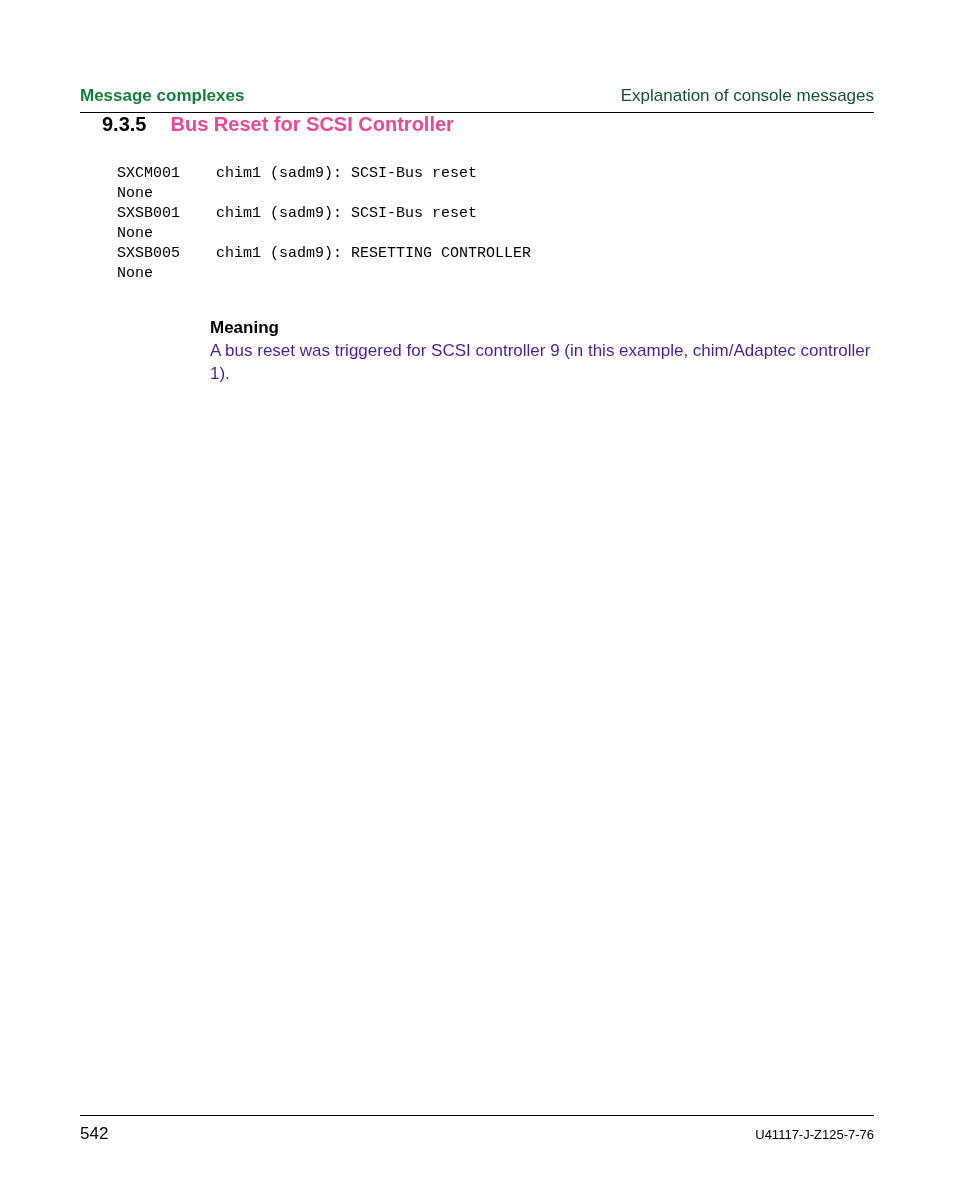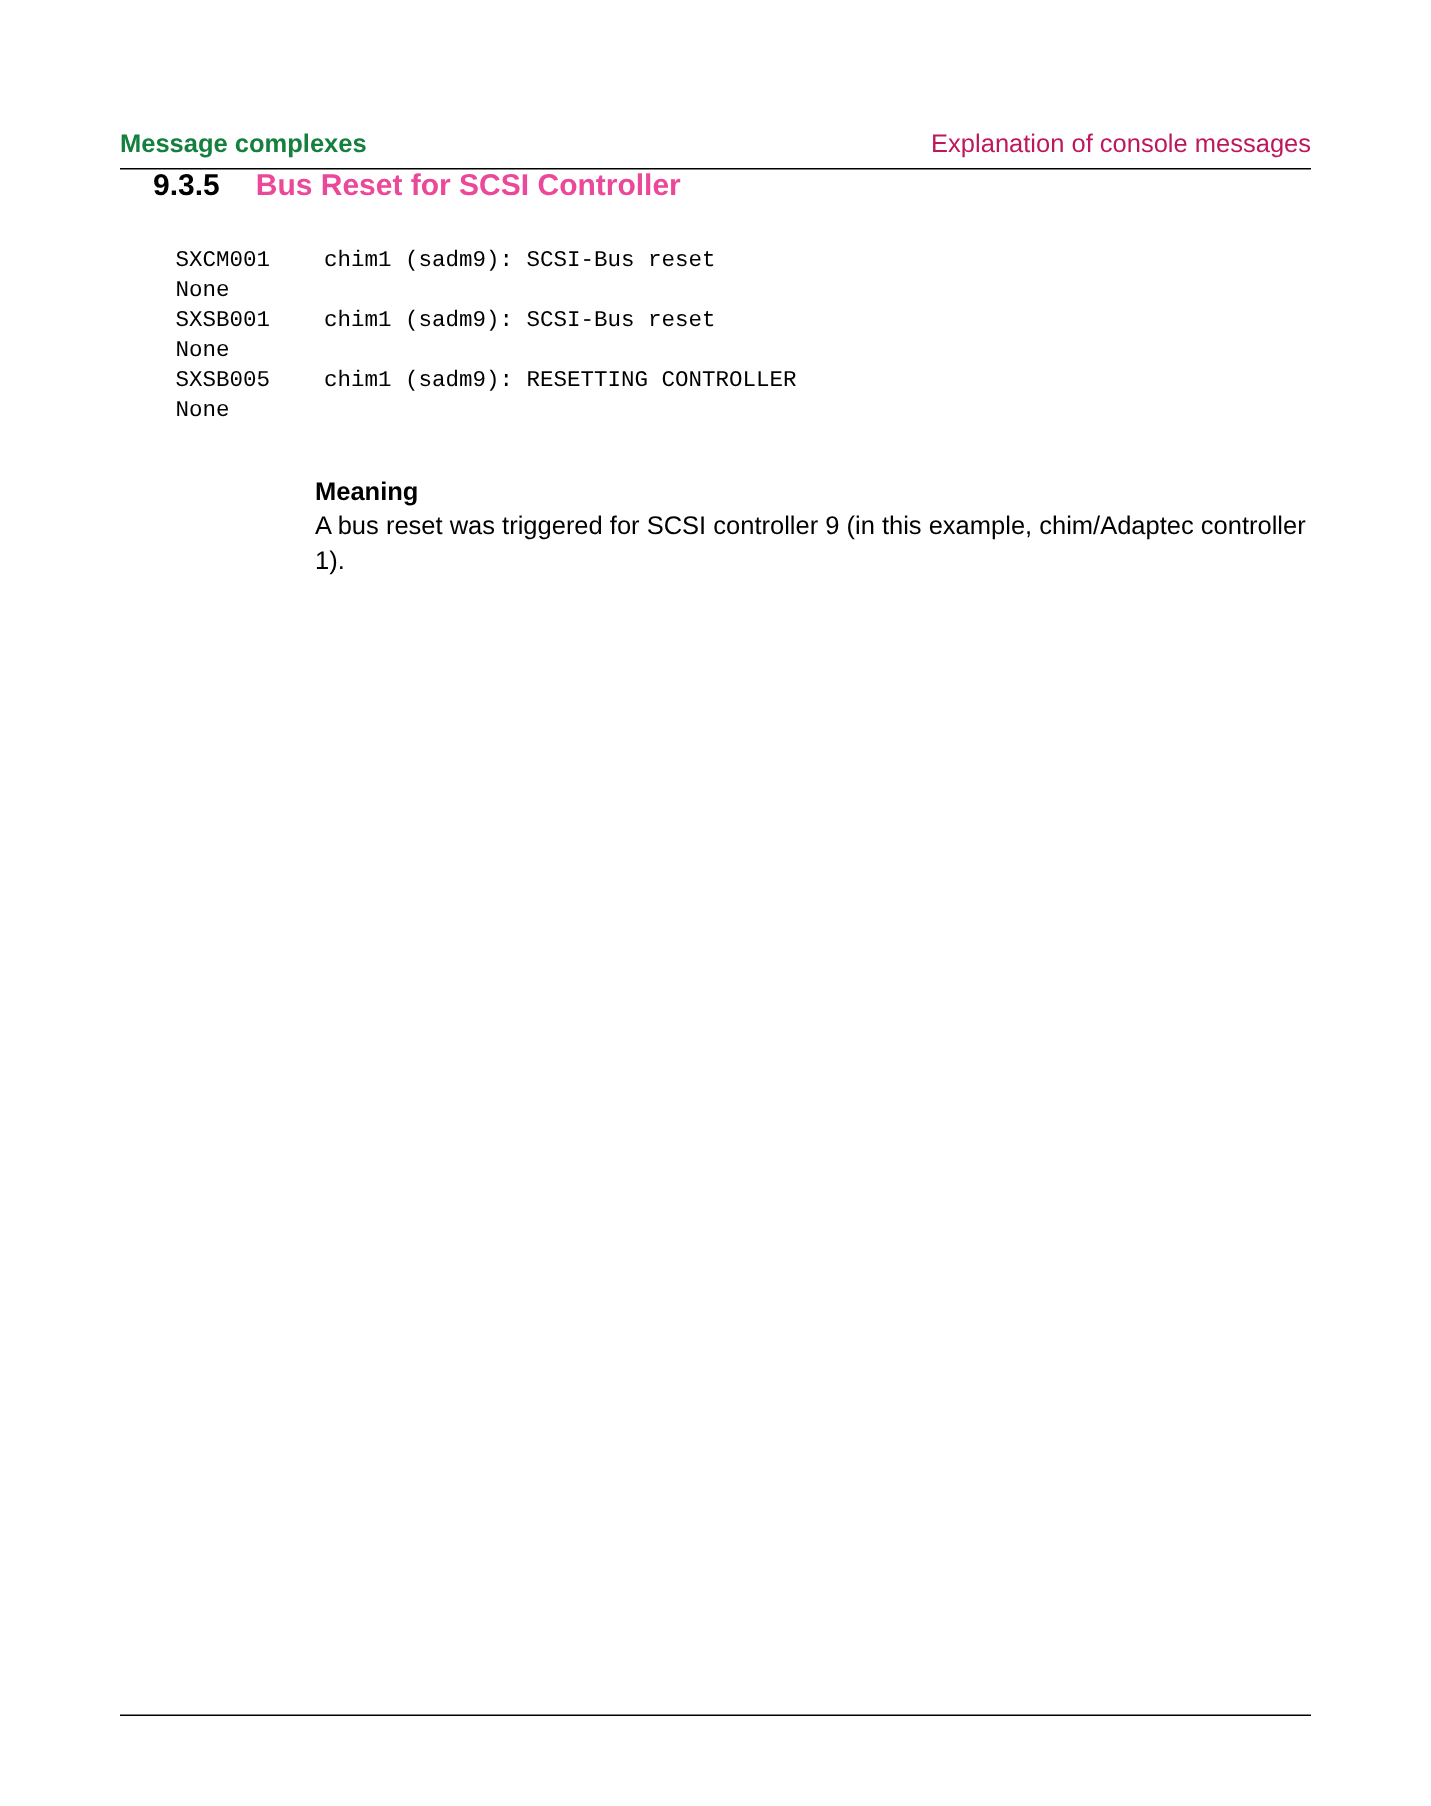--- a/index.html
+++ b/index.html
@@ -22,21 +22,21 @@
       padding-bottom: 6px;
       border-bottom: 1.5px solid #000;
     }
     .header-left {
       font-weight: bold;
       font-size: 17px;
       color: #15803d;
     }
     .header-right {
       font-size: 17px;
-      color: #be185d;
+      color: #14532d;
     }
     .section-heading {
       display: flex;
       align-items: flex-start;
     }
     .section-number {
       font-weight: bold;
       font-size: 20px;
       color: #000;
       margin-left: 22px;
@@ -60,21 +60,21 @@
       margin-top: 34px;
       margin-left: 130px;
     }
     .meaning-label {
       font-weight: bold;
       font-size: 17px;
       color: #000;
     }
     .meaning-text {
       font-size: 17px;
-      color: #000000;
+      color: #4c1d95;
       line-height: 1.35;
       margin-top: 2px;
     }
     .footer {
       position: absolute;
       left: 80px;
       right: 80px;
       bottom: 60px;
     }
     .footer-rule {
@@ -116,13 +116,17 @@
 SXSB005    chim1 (sadm9): RESETTING CONTROLLER
 None</div>
 
 <div class="meaning-block">
   <div class="meaning-label">Meaning</div>
   <div class="meaning-text">A bus reset was triggered for SCSI controller 9 (in this example, chim/Adaptec controller 1).</div>
 </div>
 
 <div class="footer">
   <div class="footer-rule"></div>
+  <div class="footer-row">
+    <div class="page-number">542</div>
+    <div class="doc-id">U41117-J-Z125-7-76</div>
+  </div>
 </div>
 
 </body></html>

